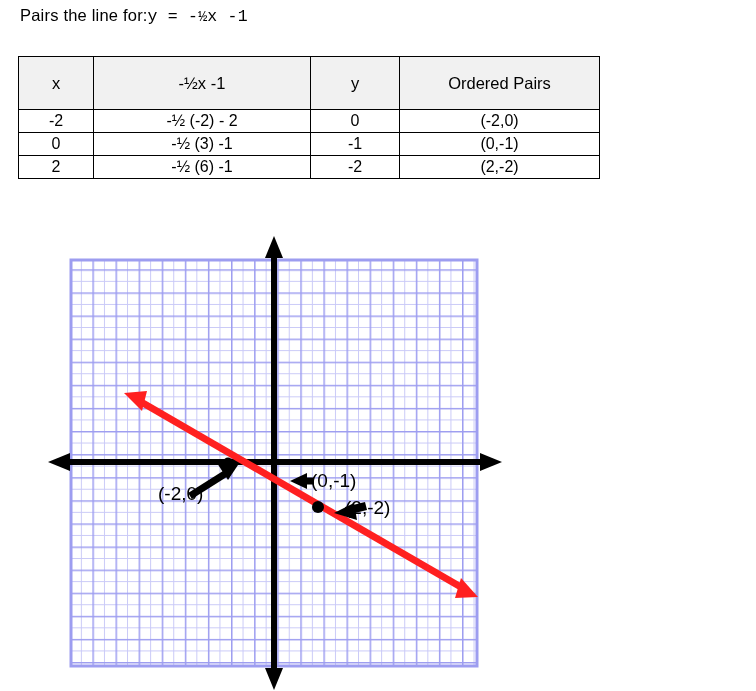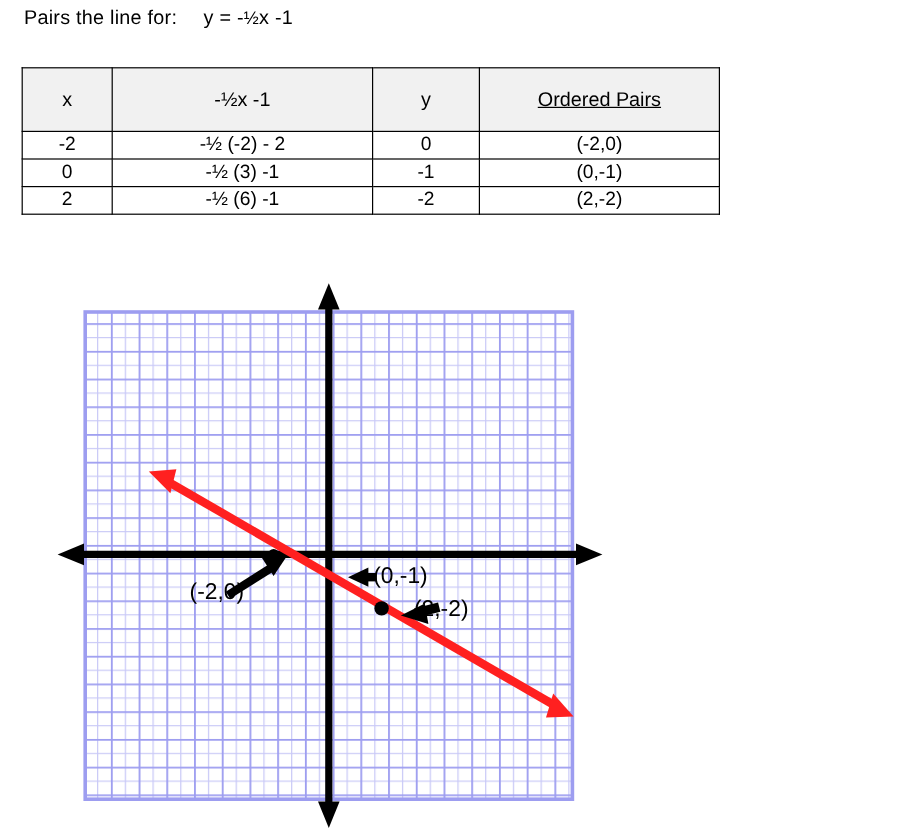--- a/index.html
+++ b/index.html
@@ -20,21 +20,21 @@
   #prompt-line {
     position: absolute;
     left: 20px;
     top: 6px;
     font-size: 16.5px;
     letter-spacing: 0.2px;
     white-space: nowrap;
   }
   #prompt-line .prompt-label { }
   #prompt-line .prompt-equation {
-    margin-left: 22px;
+    font-family: Liberation Mono, monospace;
   }
   .frac { font-size: 15px; }
 
   
   #values-table {
     position: absolute;
     left: 18px;
     top: 56px;
     width: 577px;
     border-collapse: collapse;
@@ -54,21 +54,21 @@
     font-size: 16.5px;
   }
   #values-table tbody td {
     height: 22px;
     background: #ffffff;
     font-size: 16px;
   }
   .col-x      { width: 74px; }
   .col-expr   { width: 216px; margin-top: 48px; }
   .col-y      { width: 88px; }
-  .col-pairs  { width: 199px; text-decoration: underline; }
+  .col-pairs  { width: 199px; }
 
   
   #graph-area {
     position: absolute;
     left: 0;
     top: 200px;
     width: 756px;
     height: 491px;
   }
   #graph-svg {

